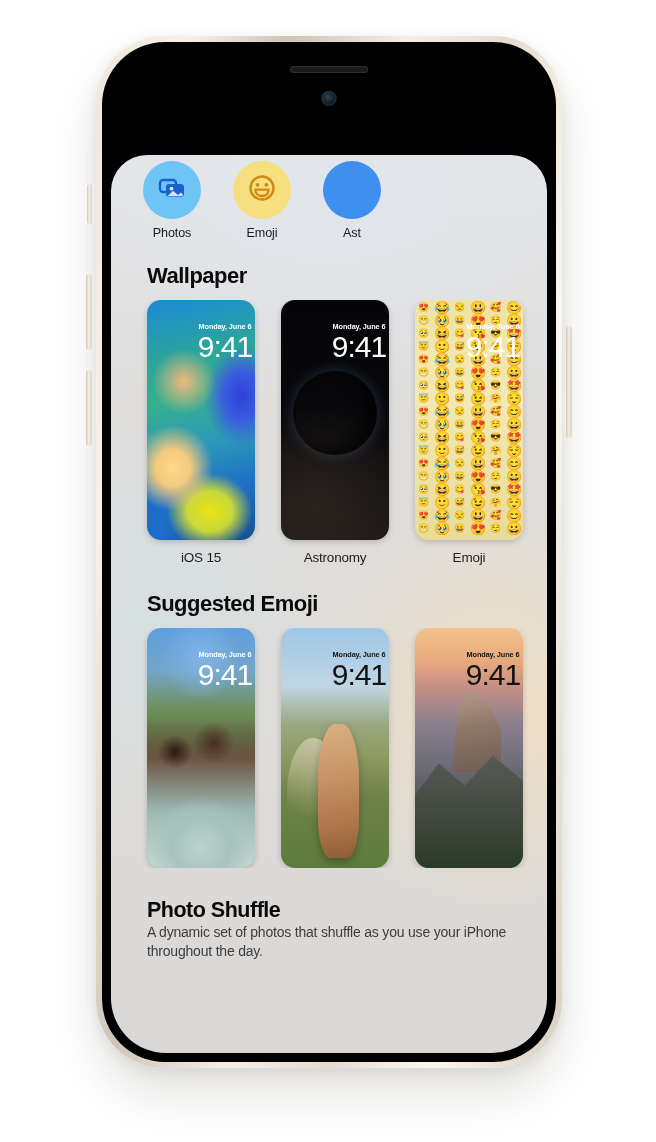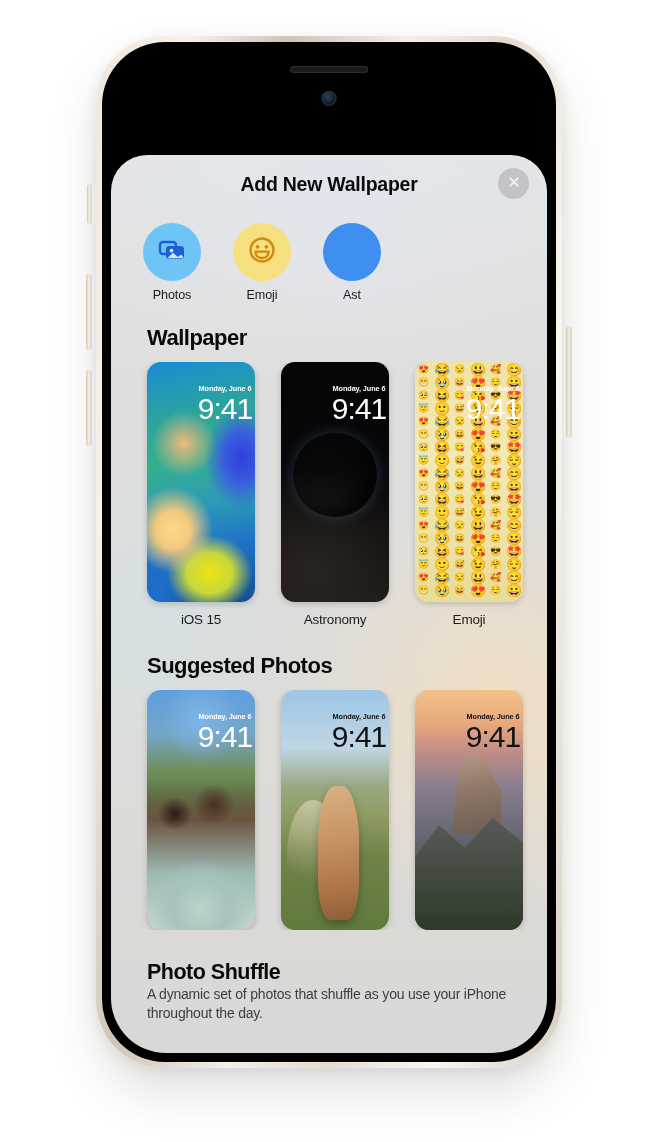--- a/index.html
+++ b/index.html
@@ -250,30 +250,20 @@
 
     <div class="phone-inner">
       <div class="screen">
 
         <div class="notch"></div>
         <div class="speaker"></div>
         <div class="front-camera"></div>
 
         <div class="sheet">
 
-          <div class="sheet-header">
-            <div class="sheet-title">Add New Wallpaper</div>
-            <div class="close-btn">
-              <span>
-                <svg viewBox="0 0 20 20" aria-hidden="true">
-                  <path d="M4.6 4.6 L15.4 15.4 M15.4 4.6 L4.6 15.4" stroke="#f2f2f4" stroke-width="2.6" stroke-linecap="round"></path>
-                </svg>
-              </span>
-            </div>
-          </div>
 
           <div class="cat-row">
 
             <div class="cat">
               <div class="cat-circle" style="background:#6ec5f5">
                 <span>
                   <svg viewBox="0 0 32 32" aria-hidden="true">
                     <rect x="4" y="8" width="16" height="12" rx="3" fill="none" stroke="#1d5fd0" stroke-width="2.3"></rect>
                     <rect x="10" y="12" width="18" height="13" rx="3.2" fill="#1d5fd0"></rect>
                     <circle cx="15.5" cy="16.6" r="1.9" fill="#cfe6ff"></circle>
@@ -452,21 +442,21 @@
                     <div class="lock-time">9:41</div>
                   </div>
                 </div>
                 <div class="card-label">Emoji</div>
               </div>
 
             </div>
           </div>
 
           <div class="sec-suggested">
-            <div class="section-title">Suggested Photos</div>
+            <div class="section-title">Suggested Emoji</div>
             <div class="row">
 
               <div class="card">
                 <div class="thumb wp-family">
                   <div class="subj"></div>
                   <div class="lock-overlay lt-white">
                     <div class="lock-date">Monday, June 6</div>
                     <div class="lock-time">9:41</div>
                   </div>
                 </div>

